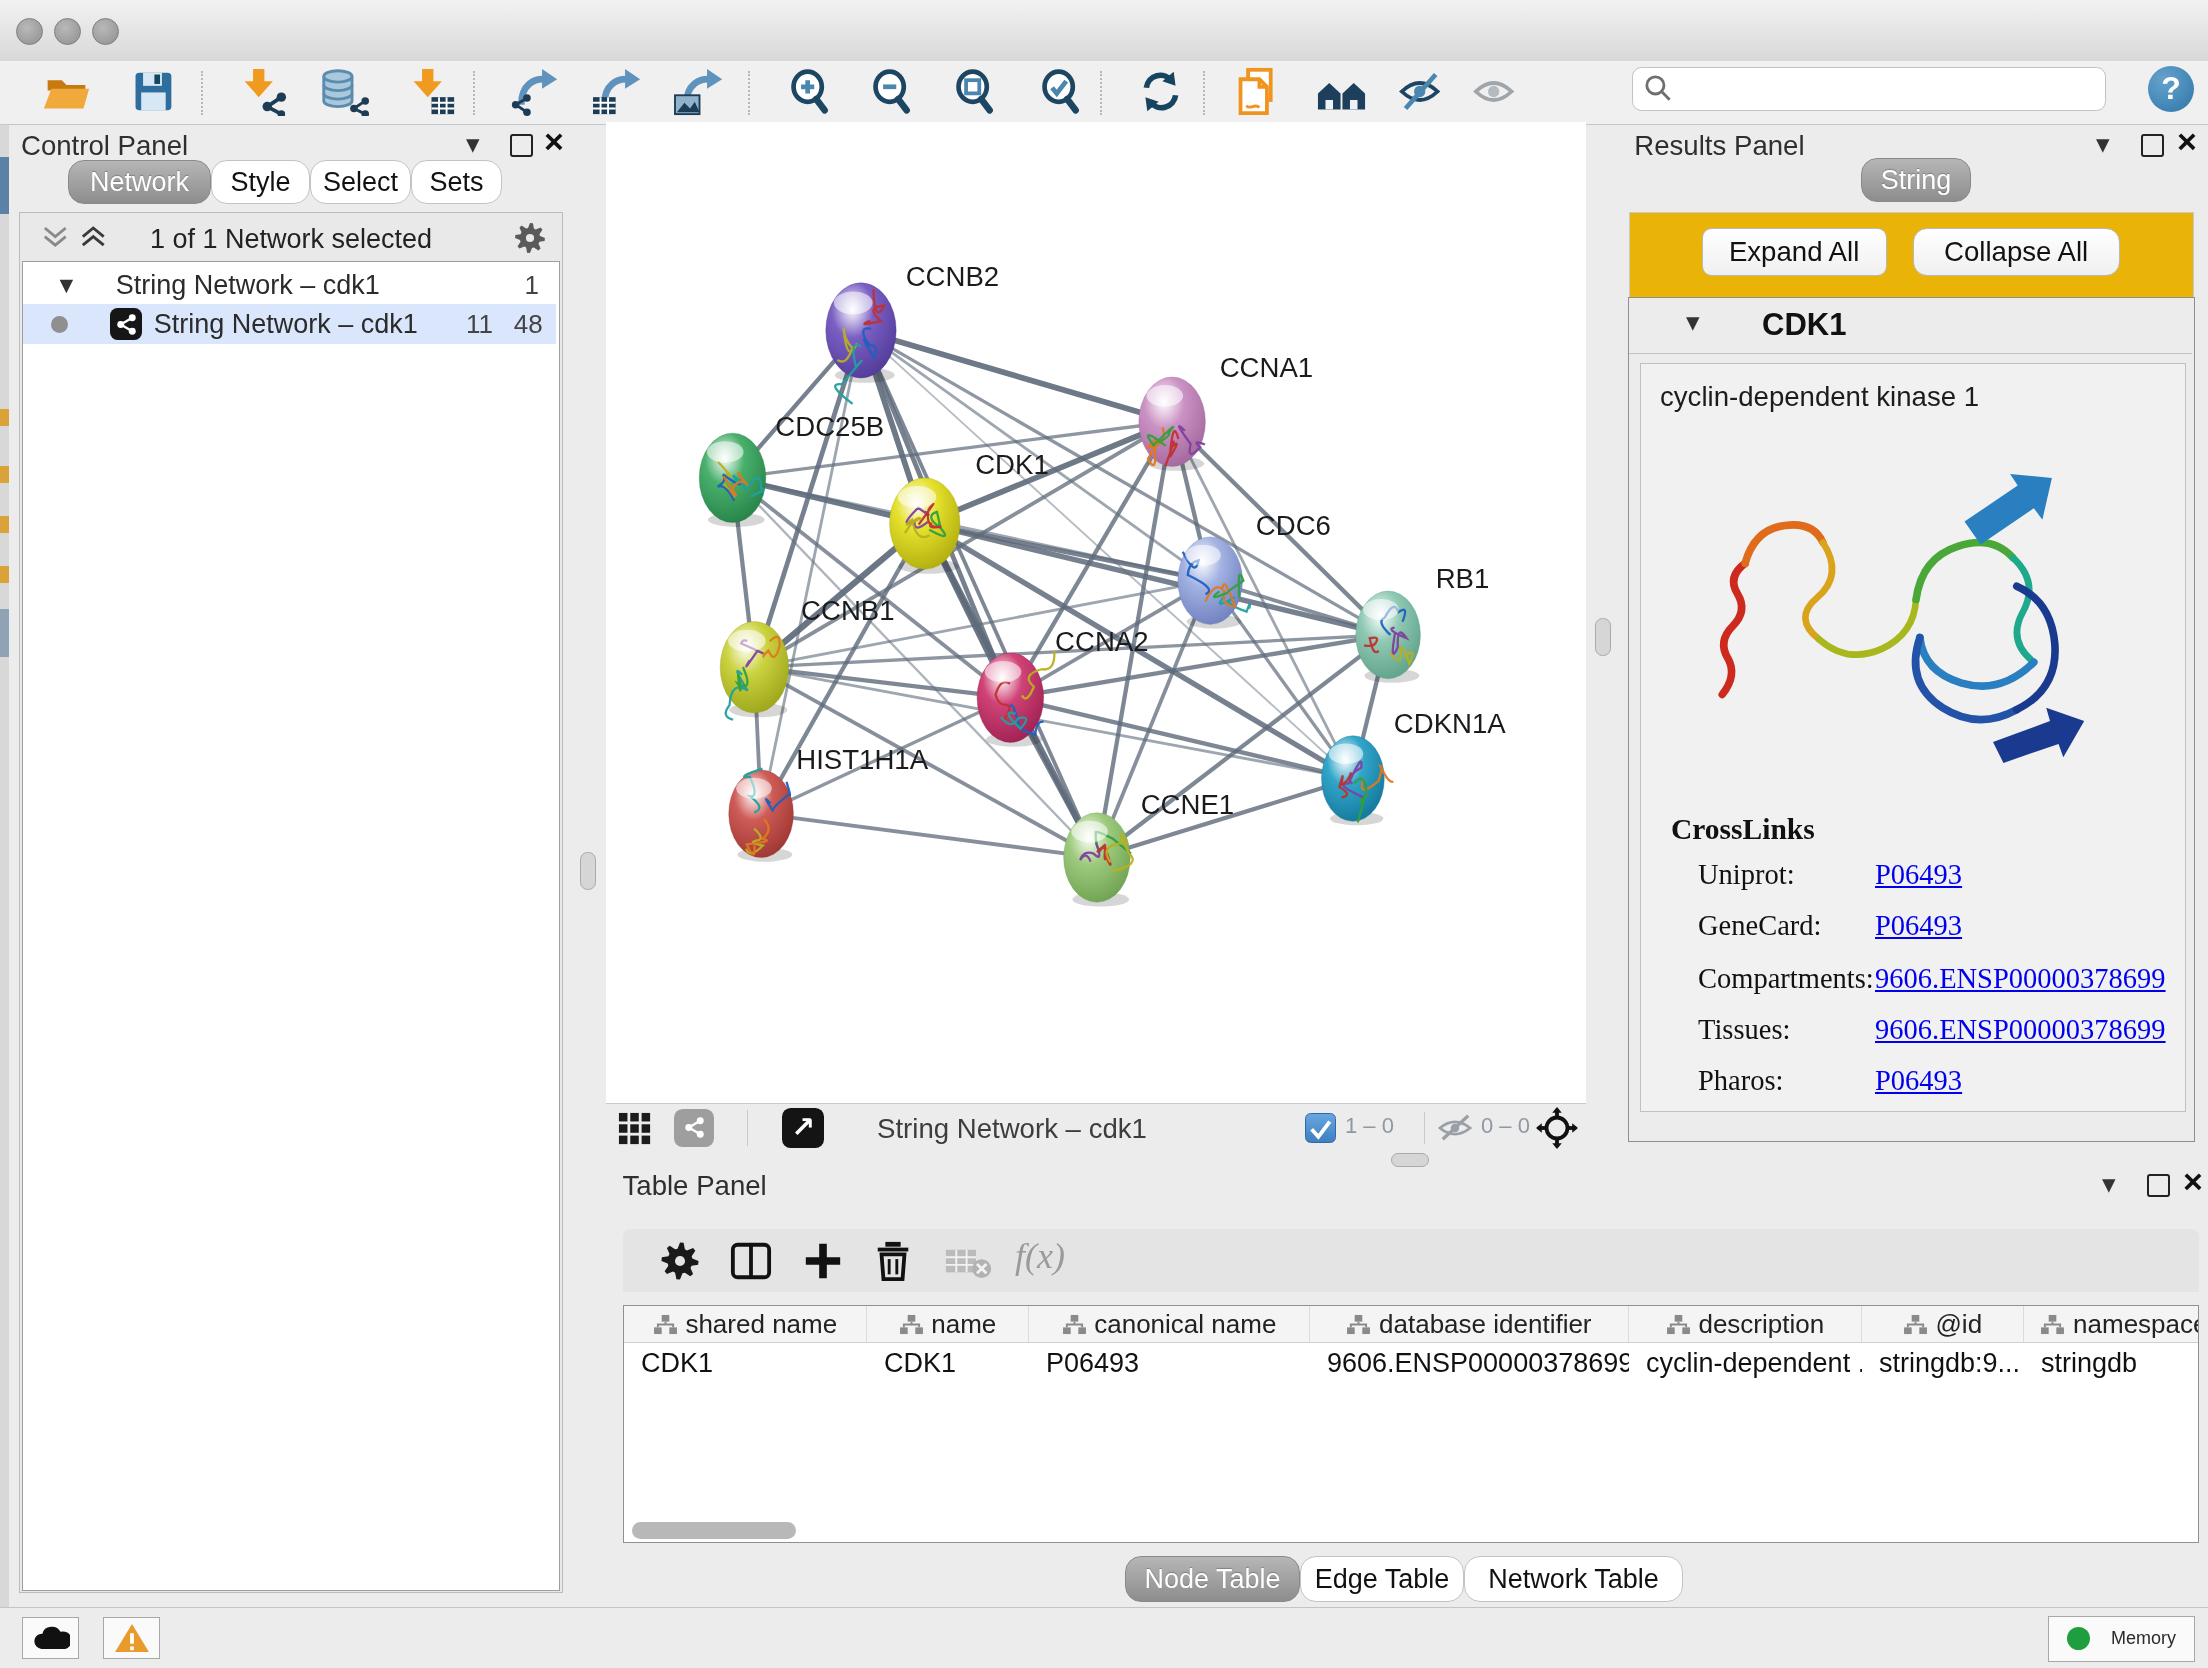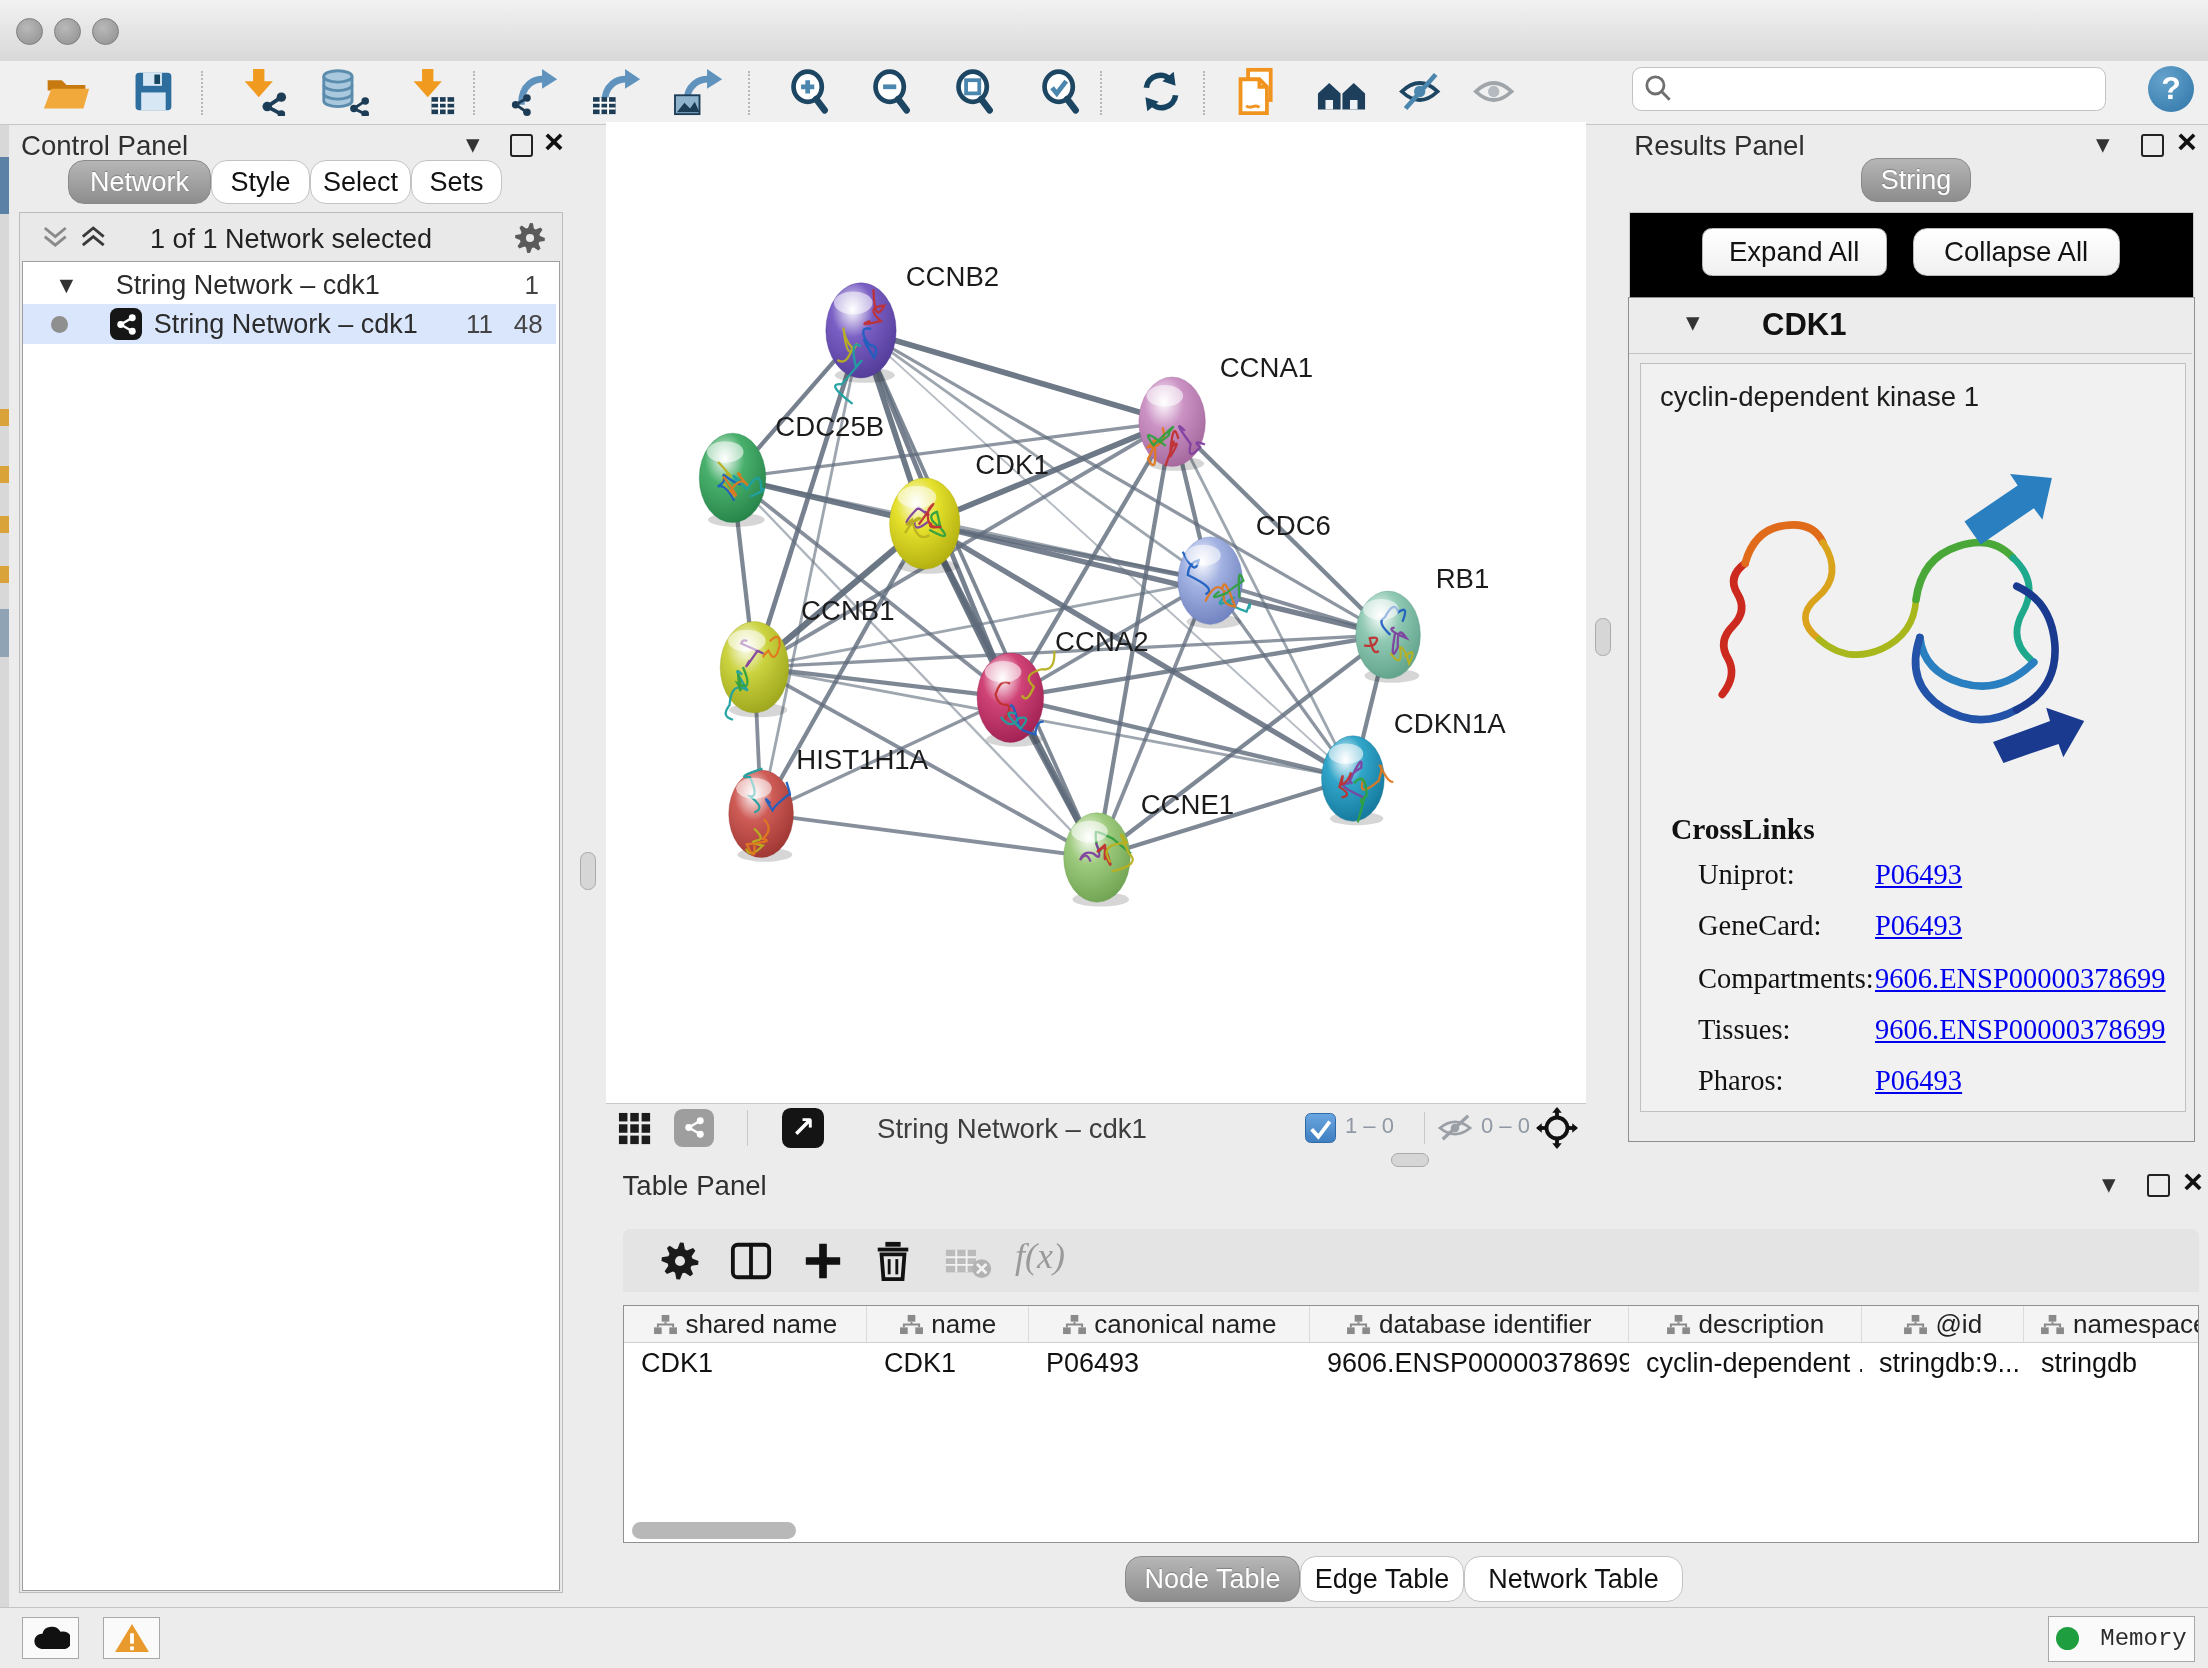--- a/index.html
+++ b/index.html
@@ -63,21 +63,21 @@
   .th{display:flex;align-items:center;justify-content:center;gap:7.6px;font-size:26px;color:#222;
     border-right:1px solid #dcdcdc;box-sizing:border-box;flex:none;}
   .tbl-row{display:flex;height:40px;width:1607px;align-items:center;}
   .td{font-size:27px;color:#111;padding-left:17px;box-sizing:border-box;flex:none;white-space:nowrap;overflow:hidden;}
   .c0{width:243px}.c1{width:162px}.c2{width:281px}.c3{width:319px}.c4{width:233px}.c5{width:162px}.c6{width:200px}
   .hscroll{left:632px;top:1522px;width:164px;height:17px;background:#b8b8b8;border-radius:8.6px;}
   
   .statusbar{left:0;top:1607px;width:2208px;height:61px;background:#ececec;border-top:1px solid #c4c4c4;}
   .sb-btn{width:55px;height:40px;background:#fafafa;border:1.9px solid #a8a8a8;display:flex;align-items:center;justify-content:center;}
   .mem-btn{left:2048px;top:7.6px;width:145px;height:44px;background:#fafafa;border:1.9px solid #a8a8a8;
-    display:flex;align-items:center;justify-content:center;gap:21px;font-size:24px;font-family:Liberation Mono, monospace;}
+    display:flex;align-items:center;justify-content:center;gap:21px;font-size:18px;}
   .mem-dot{width:23px;height:23px;border-radius:50%;background:#1e9e3e;}
   svg{display:block;}
 </style>
 </head>
 <body>
 
 <div id="app">
 
   <div class="abs" style="left:0;top:124px;width:8.6px;height:1484px;background:#d8d8d8;">
     <div class="abs" style="left:0;top:33px;width:8.6px;height:57px;background:#5b82a6;"></div>
@@ -593,21 +593,21 @@
     </span>
   </div>
 
   <div class="abs" style="left:1620px;top:124px;width:589px;height:1027px;">
     <div class="abs panel-title" style="left:14.3px;top:5.7px;">Results Panel</div>
     <span class="abs ph-ic" style="left:476px;top:3.8px;">▾</span>
     <span class="abs ph-sq" style="left:521px;top:9.5px;"></span>
     <span class="abs ph-x" style="left:557px;top:7.6px;">×</span>
     <div class="abs tab active" style="left:241px;top:34px;width:110px;">String</div>
 
-    <div class="abs" style="left:8.6px;top:88px;width:565px;height:95px;border:1.9px solid #c9c9c9;background:#000000;box-sizing:border-box;">
+    <div class="abs" style="left:8.6px;top:88px;width:565px;height:95px;border:1.9px solid #c9c9c9;background:#eab308;box-sizing:border-box;">
       <div class="abs btn" style="left:72px;top:15px;width:183px;height:46px;">Expand All</div>
       <div class="abs btn" style="left:283px;top:15px;width:205px;height:46px;border-radius:14px;">Collapse All</div>
     </div>
   </div>
 
   <div class="abs res-main">
     <div class="abs" style="left:0;top:0;width:563px;height:55px;background:#ececec;border-bottom:1px solid #c2c2c2;">
       <span class="abs ph-ic" style="left:57px;top:7.6px;">▾</span>
       <span class="abs" style="left:133px;top:8.6px;font-size:31px;font-weight:bold;color:#111;">CDK1</span>
     </div>

